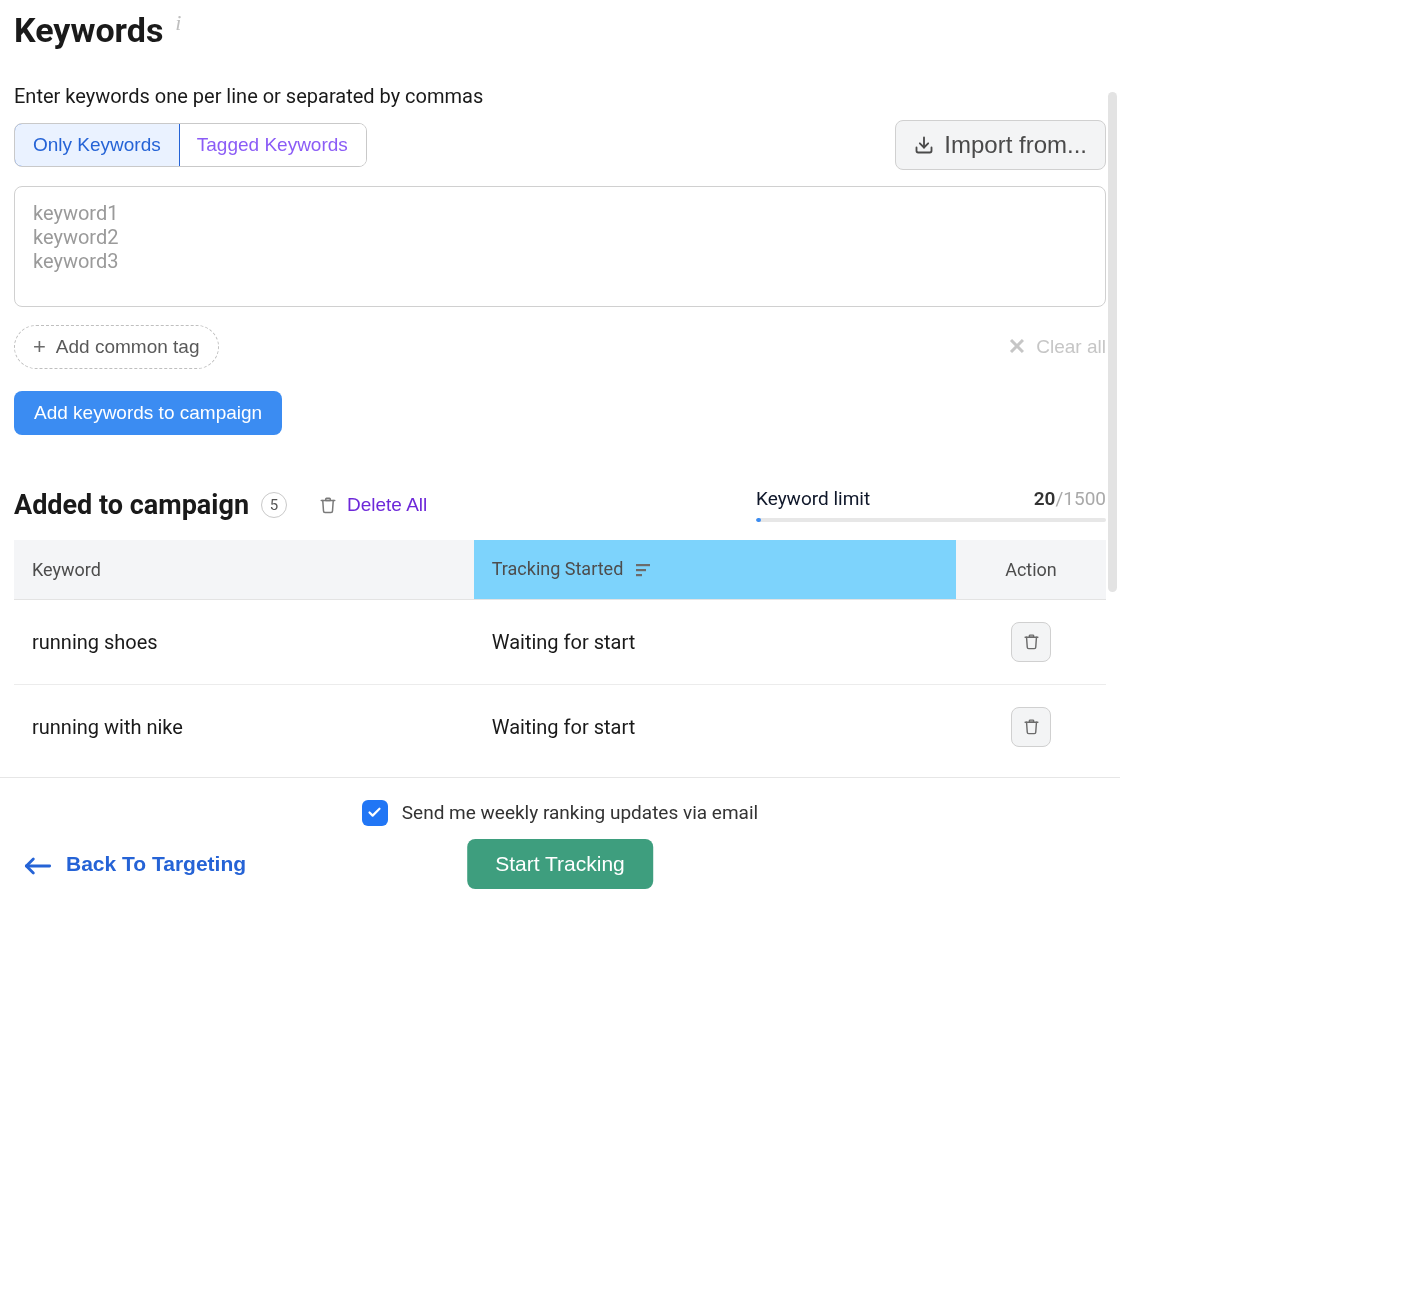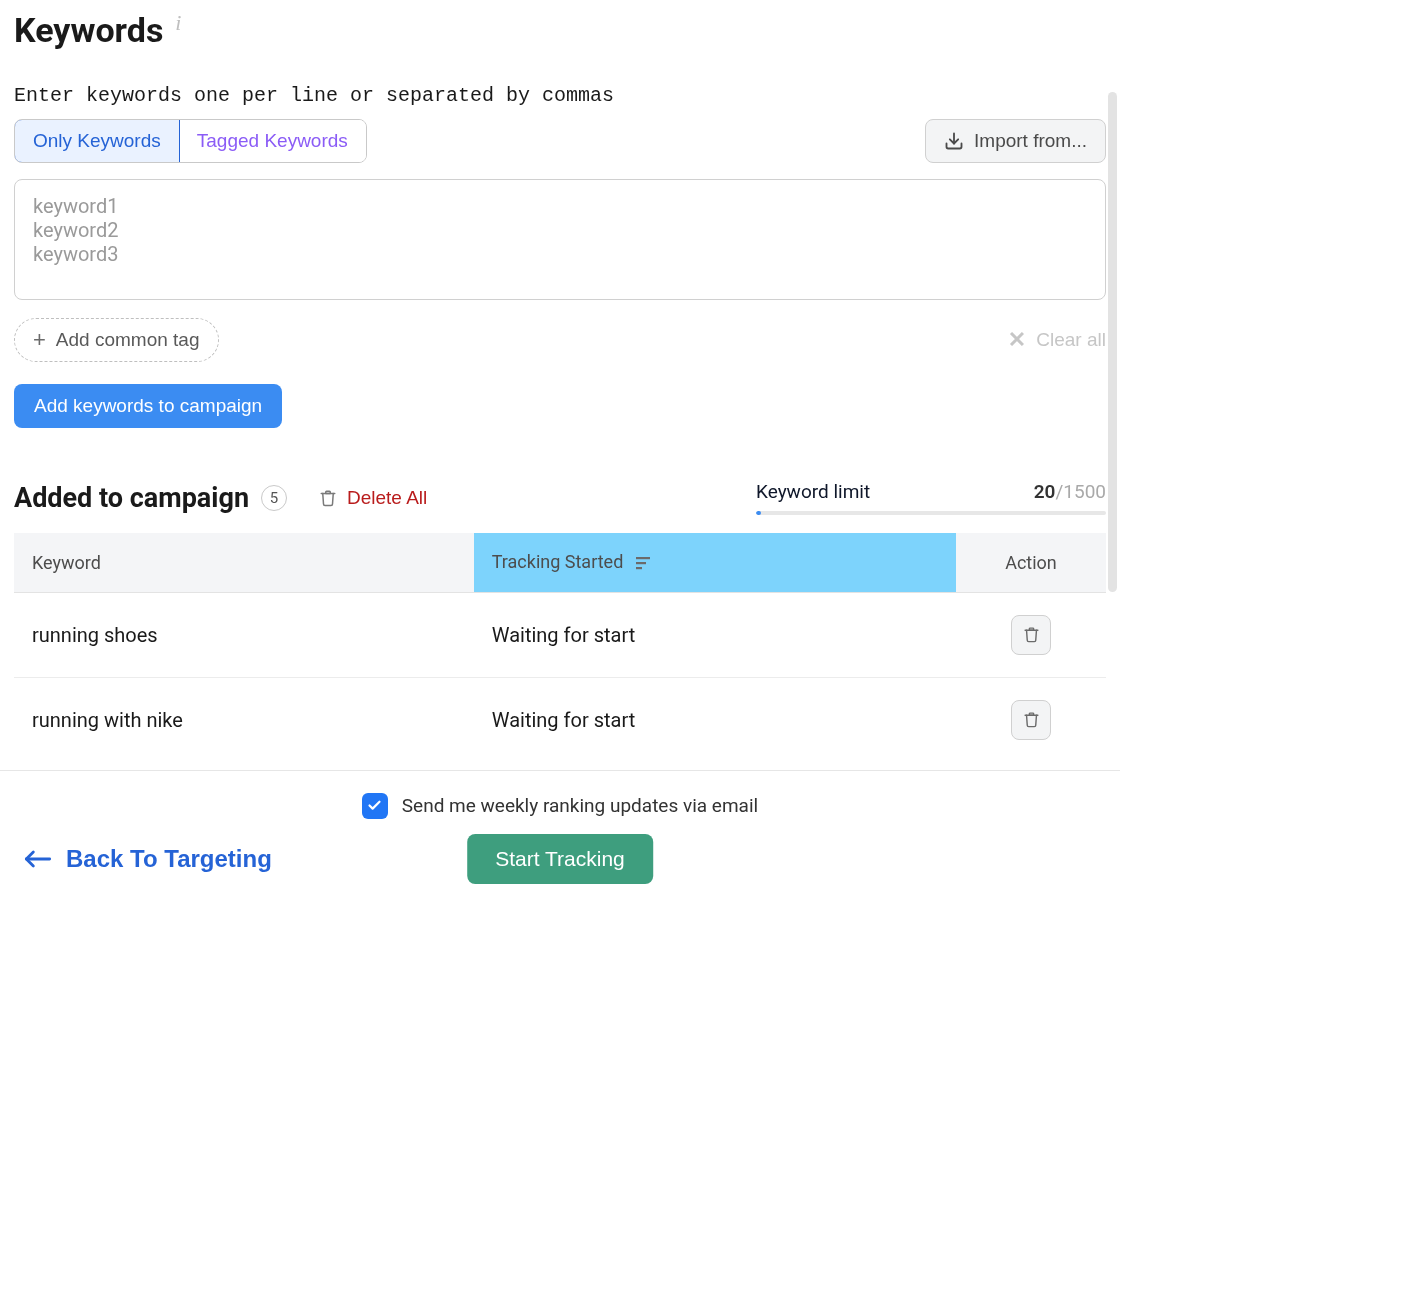--- a/index.html
+++ b/index.html
@@ -30,21 +30,20 @@
       font-style: italic;
       font-family: Georgia, serif;
       font-size: 22px;
       color: #bfbfbf;
       font-weight: 400;
     }
     .instruction-text {
       font-size: 20px;
       color: #1a1a1a;
       margin-bottom: 12px;
-      font-family: Liberation Mono, monospace;
     }
     .top-row {
       display: flex;
       align-items: center;
       justify-content: space-between;
       margin-bottom: 16px;
     }
     .keyword-mode-tabs {
       display: inline-flex;
       border: 1px solid #c9c9c9;
@@ -73,21 +72,21 @@
       z-index: 1;
     }
     .import-button {
       display: inline-flex;
       align-items: center;
       gap: 10px;
       background: #f3f4f5;
       border: 1px solid #d0d0d0;
       border-radius: 8px;
       padding: 10px 18px;
-      font-size: 19px;
+      font-size: 24px;
       color: #4a4a4a;
       cursor: pointer;
       justify-content: space-between;
     }
     .import-button svg {
       width: 20px;
       height: 20px;
     }
     .keywords-textarea {
       width: 100%;
@@ -183,21 +182,21 @@
       color: #555;
       padding: 0 6px;
     }
     .delete-all-button {
       display: inline-flex;
       align-items: center;
       gap: 10px;
       border: none;
       background: none;
       font-size: 19px;
-      color: #b91c1c;
+      color: #6d28d9;
       cursor: pointer;
       margin-left: 24px;
     }
     .delete-all-button svg {
       width: 18px;
       height: 20px;
       color: #7a7a7a;
     }
     .keyword-limit-block {
       display: flex;
@@ -321,26 +320,26 @@
       height: 15px;
       color: #fff;
     }
     .footer-buttons-row {
       display: flex;
       align-items: center;
       position: relative;
     }
     .back-button {
       display: inline-flex;
-      align-items: center;
+      align-items: flex-end;
       gap: 14px;
       border: none;
       background: none;
       color: #2563d6;
-      font-size: 24px;
+      font-size: 21px;
       font-weight: 600;
       cursor: pointer;
     }
     .back-button svg {
       width: 28px;
       height: 20px;
     }
     .start-button {
       position: absolute;
       left: 50%;

